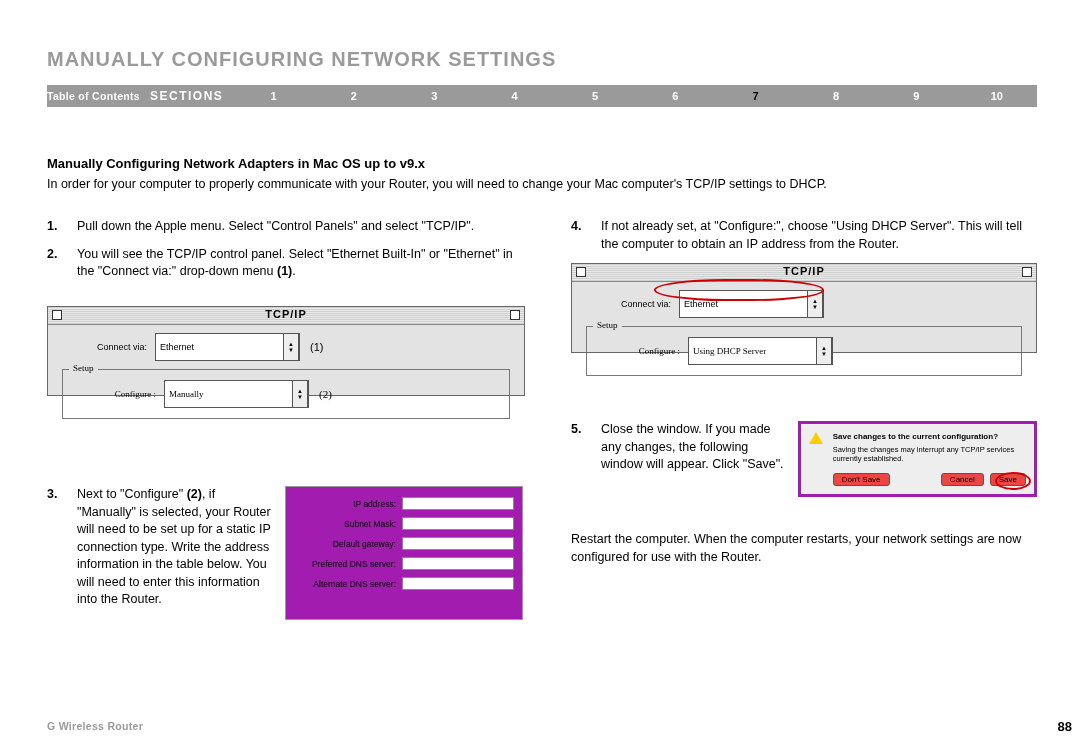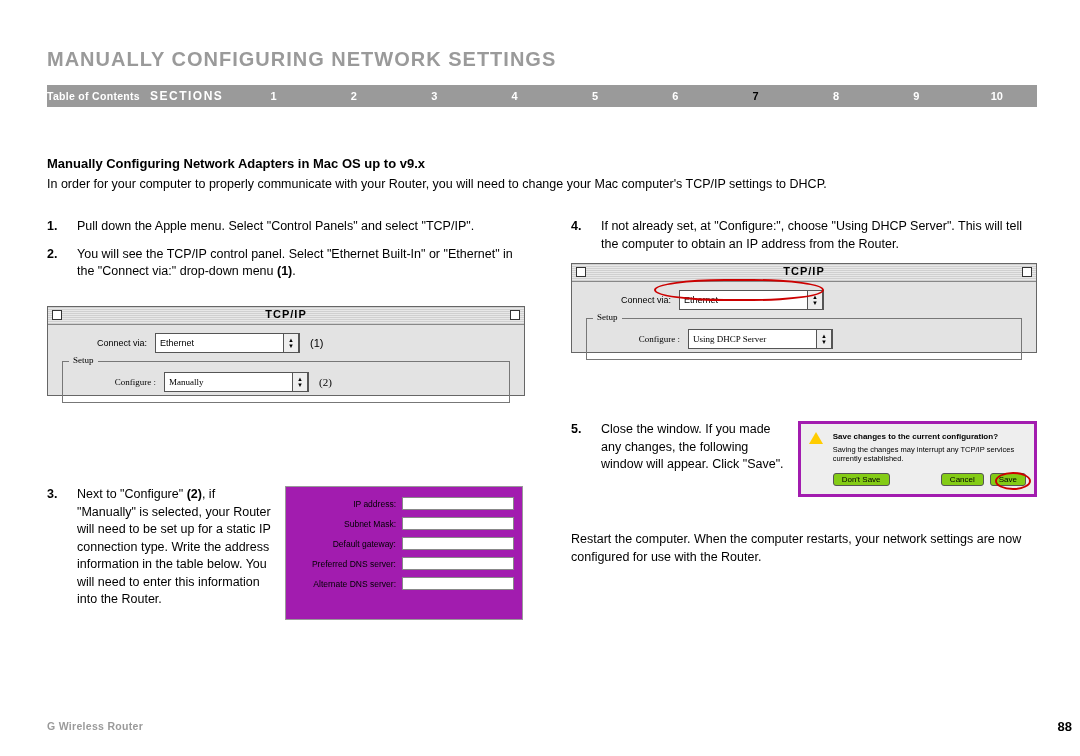--- a/index.html
+++ b/index.html
@@ -108,21 +108,21 @@
     position: absolute; left: 0; right: 0; top: 1px;
     text-align: center; font-size: 11px; font-weight: bold;
     letter-spacing: 1px;
   }
   .tcpip-body { padding: 8px 14px 14px 14px; font-size: 10px;}
   .tcpip-row { display: flex; align-items: center; margin-bottom: 8px;}
   .tcpip-row .lbl { width: 85px; text-align: right; margin-right: 8px; font-size: 9px;}
   .dd {
     background: #fff;
     border: 1px solid #555;
-    height: 20px;
+    height: 28px;
     flex: 0 0 145px;
     display: flex;
     align-items: center;
     padding: 0 4px;
     font-size: 9px;
     position: relative;
   }
   .dd .arrows {
     position: absolute; right: 0; top: -1px; bottom: -1px;
     width: 16px;
@@ -214,21 +214,21 @@
     display:inline-block; width:0;height:0;
     border-left:7px solid transparent;
     border-right:7px solid transparent;
     border-bottom:12px solid #fc0;
     position:absolute; left:8px; top:8px;
   }
   .dialog .msg { margin-left: 24px; font-weight: bold; margin-bottom:4px;}
   .dialog .msg2 { margin-left: 24px; margin-bottom:10px; font-size:7.5px;}
   .dialog .btns { display:flex; justify-content:flex-end; gap:6px; align-items:center;}
   .dialog .btn {
-    background:#84cc16; border:1px solid #555; border-radius:3px;
+    background:#ef4444; border:1px solid #555; border-radius:3px;
     padding:1px 8px; font-size:8px;
   }
   .dialog .btn.ds { margin-right: auto; margin-left:24px;}
   .dialog .save-circ{
     position:absolute; border:2px solid #c00; border-radius:50%;
     width: 36px; height:18px;
     right: 3px; bottom: 4px;
     pointer-events:none;
   }
 

